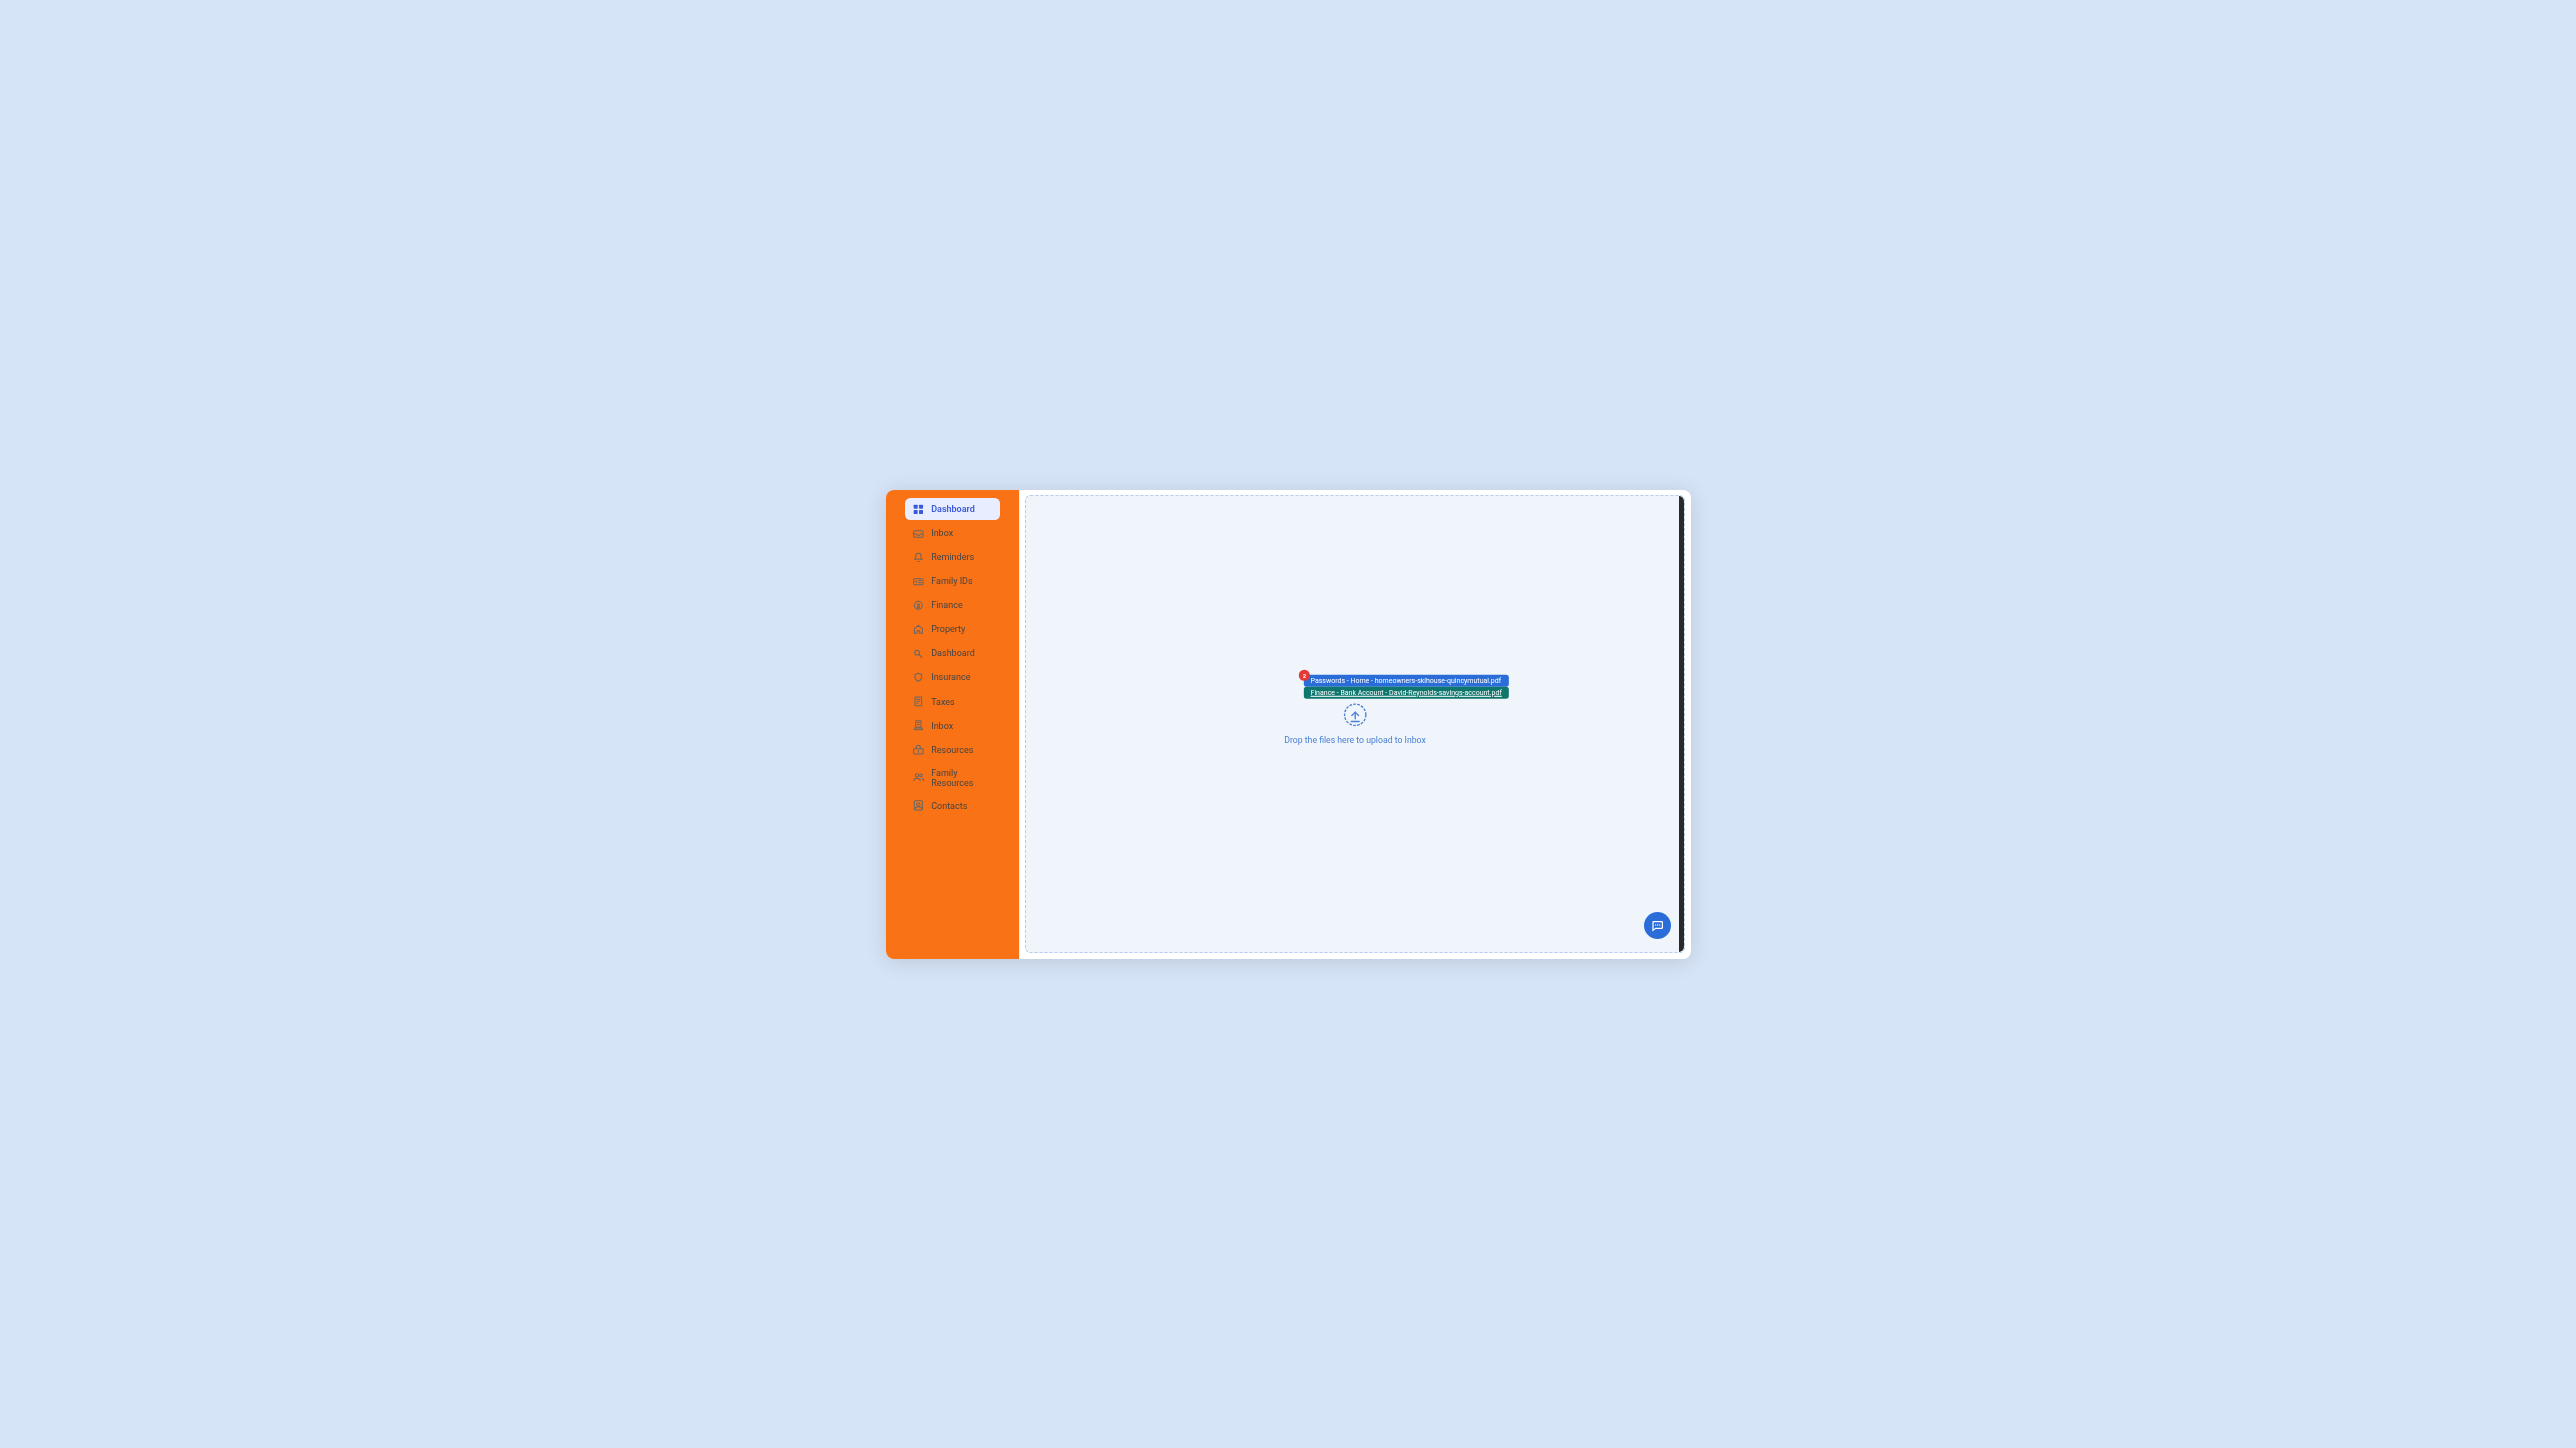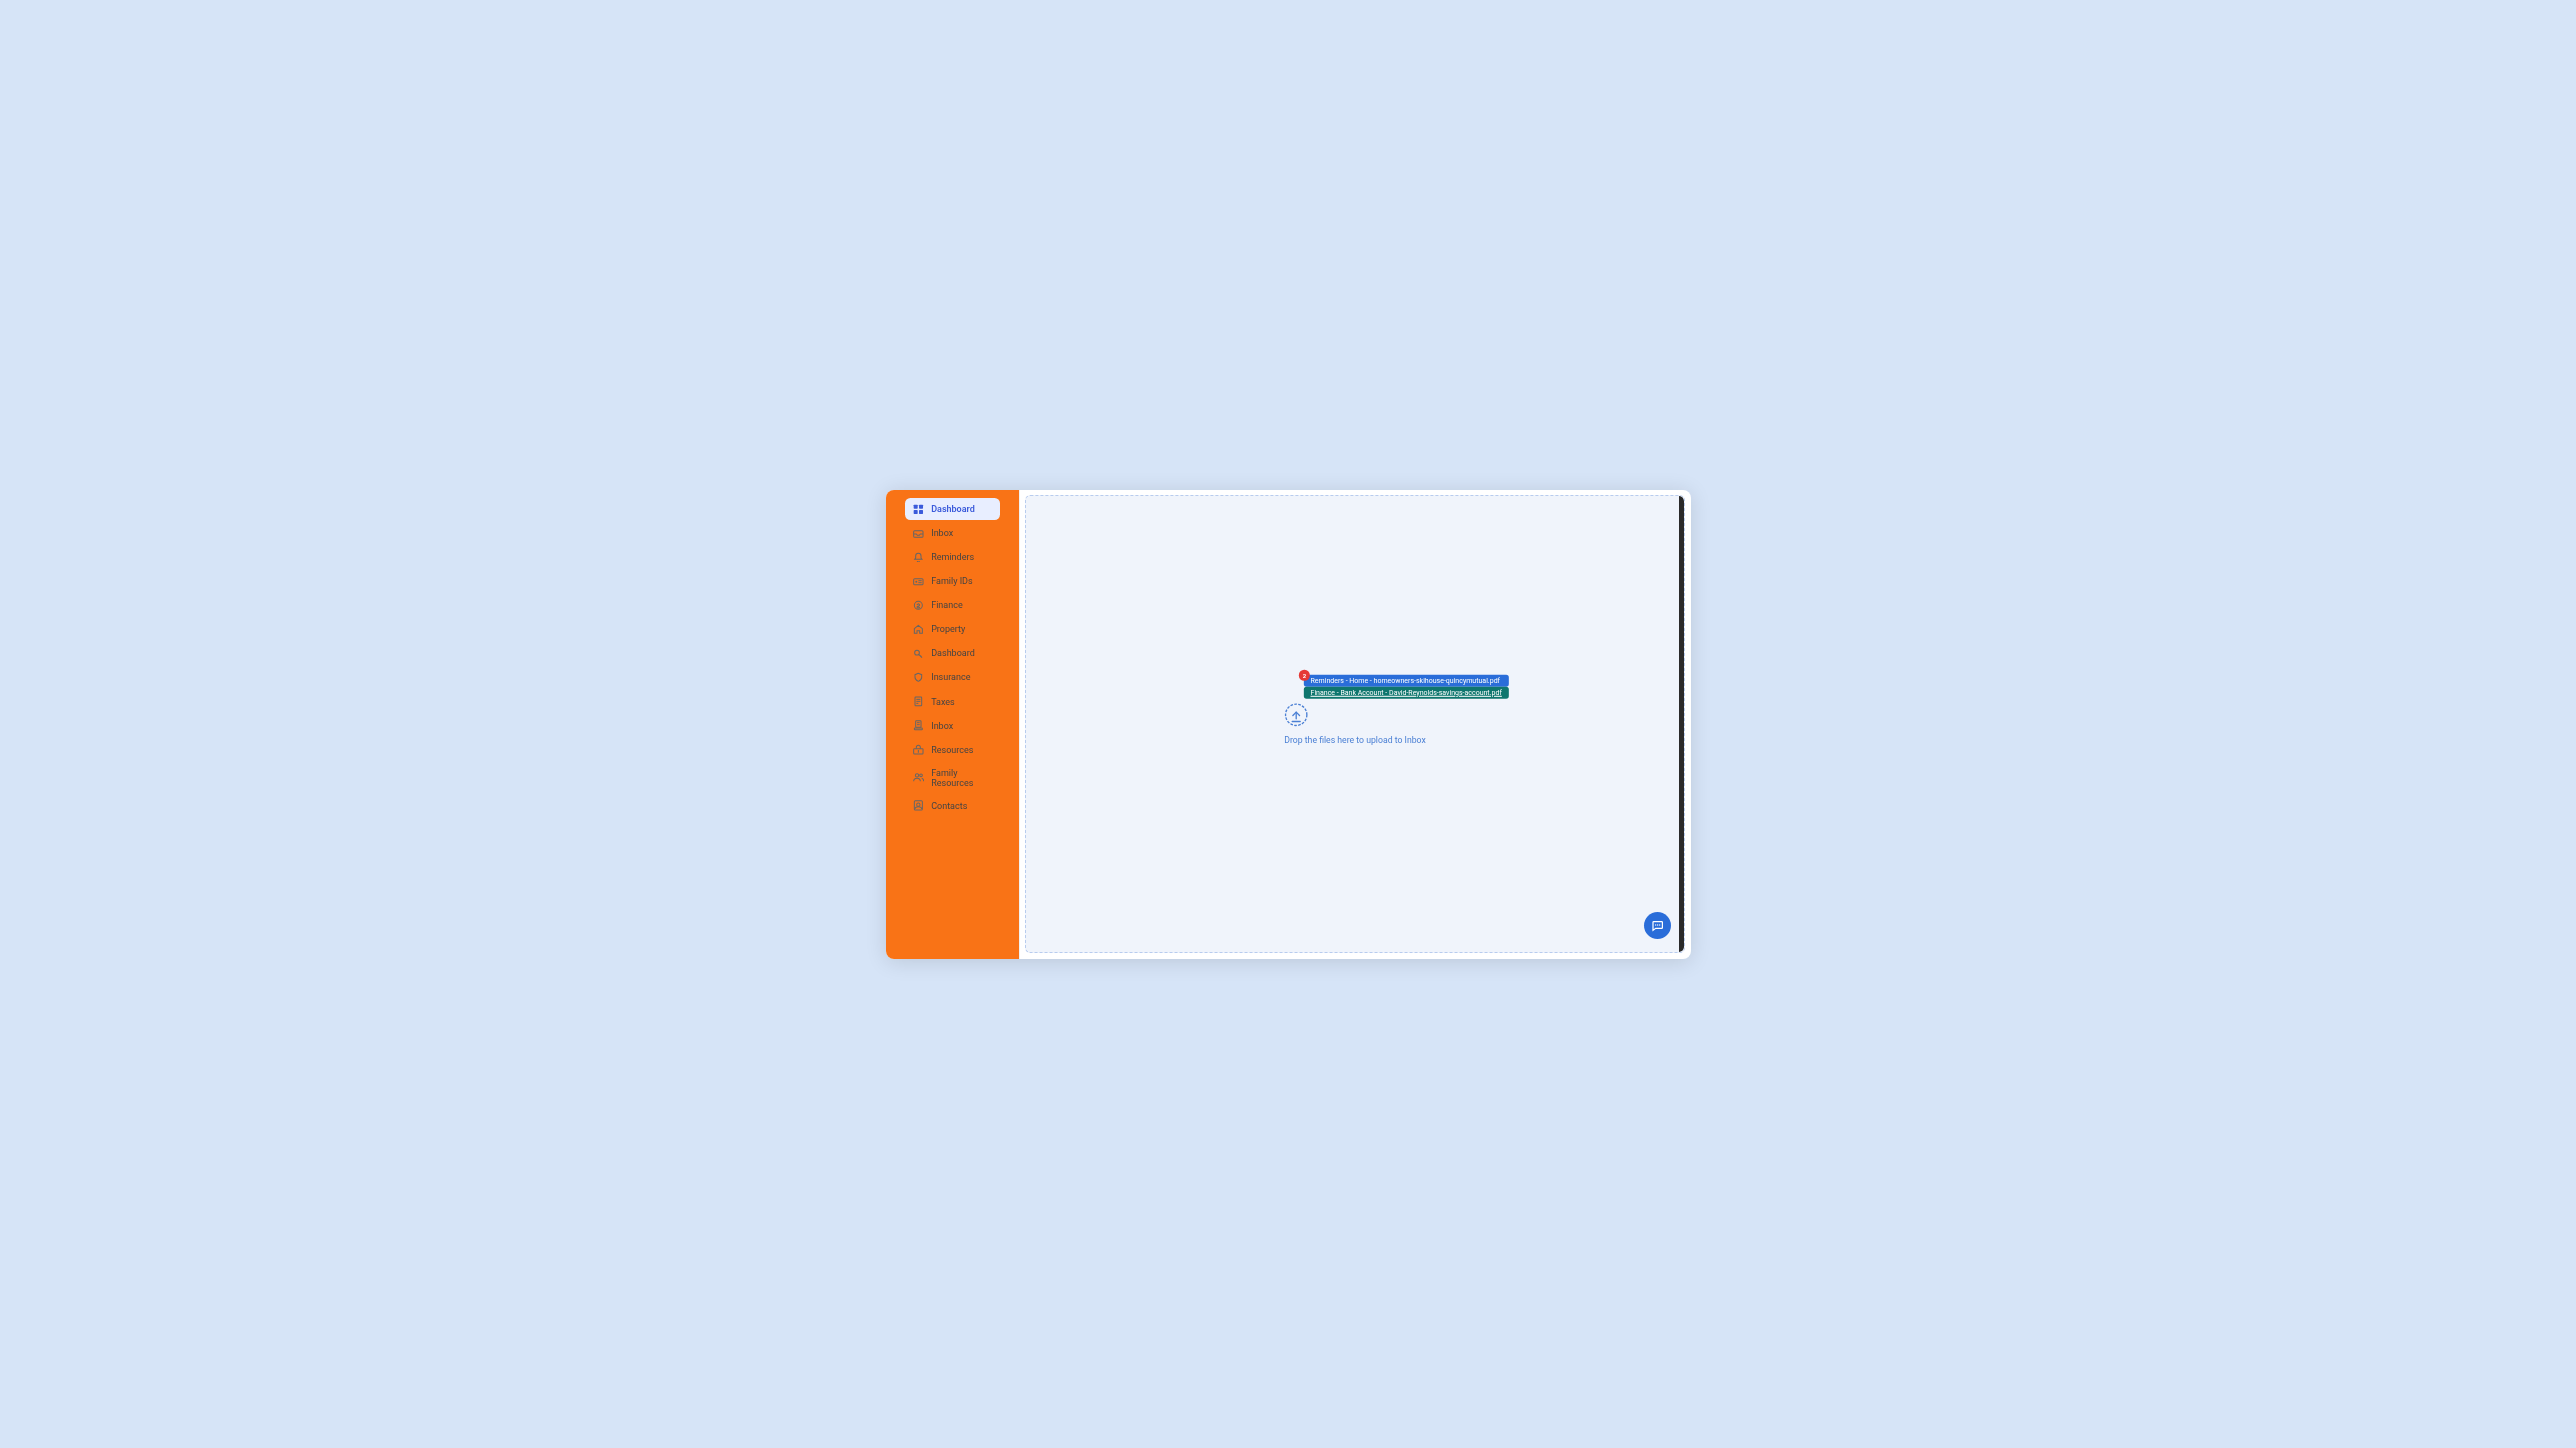--- a/index.html
+++ b/index.html
@@ -134,20 +134,21 @@
       position: relative;
       overflow: hidden;
     }
     .drag-files-tooltip {
       position: absolute;
       top: 50%;
       left: 50%;
       transform: translate(-50%, -50%);
       display: flex;
       flex-direction: column;
+      align-items: center;
       gap: 5.4px;
     }
     .upload-icon {
       color: #4a7fd4;
     }
     .drag-text {
       color: #4a7fd4;
       font-size: 8.7px;
     }
     .file-drag-stack {
@@ -362,21 +363,21 @@
         <span>Contacts</span>
       </div>
 
     </nav>
 
     <div class="content-area">
 
       <div class="file-drag-stack">
         <div class="file-item">
           <span class="badge">2</span>
-          <span>Reminders - Home - homeowners-skihouse-quincymutual.pdf</span>
+          <span>Passwords - Home - homeowners-skihouse-quincymutual.pdf</span>
         </div>
         <div class="file-item file-item-2">
           <span>Finance - Bank Account - David-Reynolds-savings-account.pdf</span>
         </div>
       </div>
 
       <div class="drag-files-tooltip">
         <span class="upload-icon">
           <svg width="24" height="24" viewBox="0 0 36 36" fill="none" stroke="#4a7fd4" stroke-width="2">
             <circle cx="18" cy="18" r="16" stroke-dasharray="4 2"></circle>

